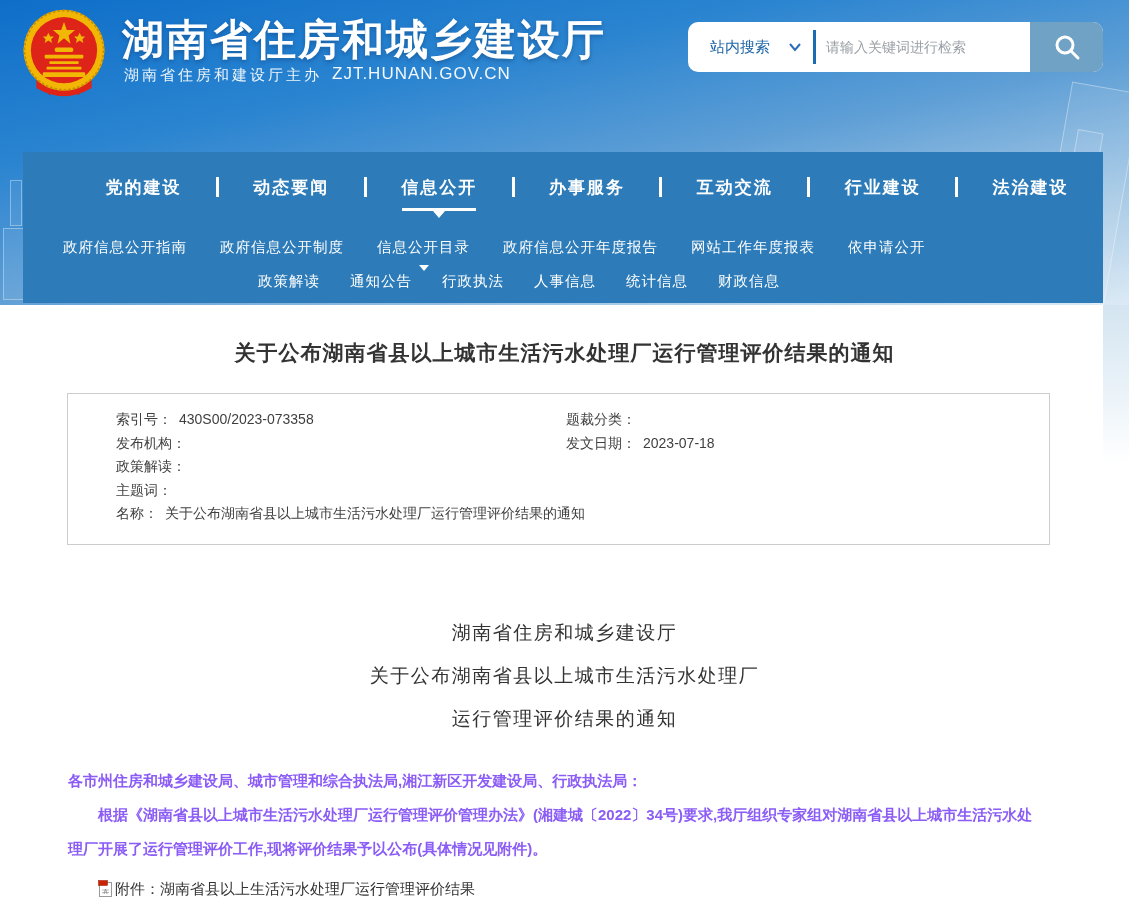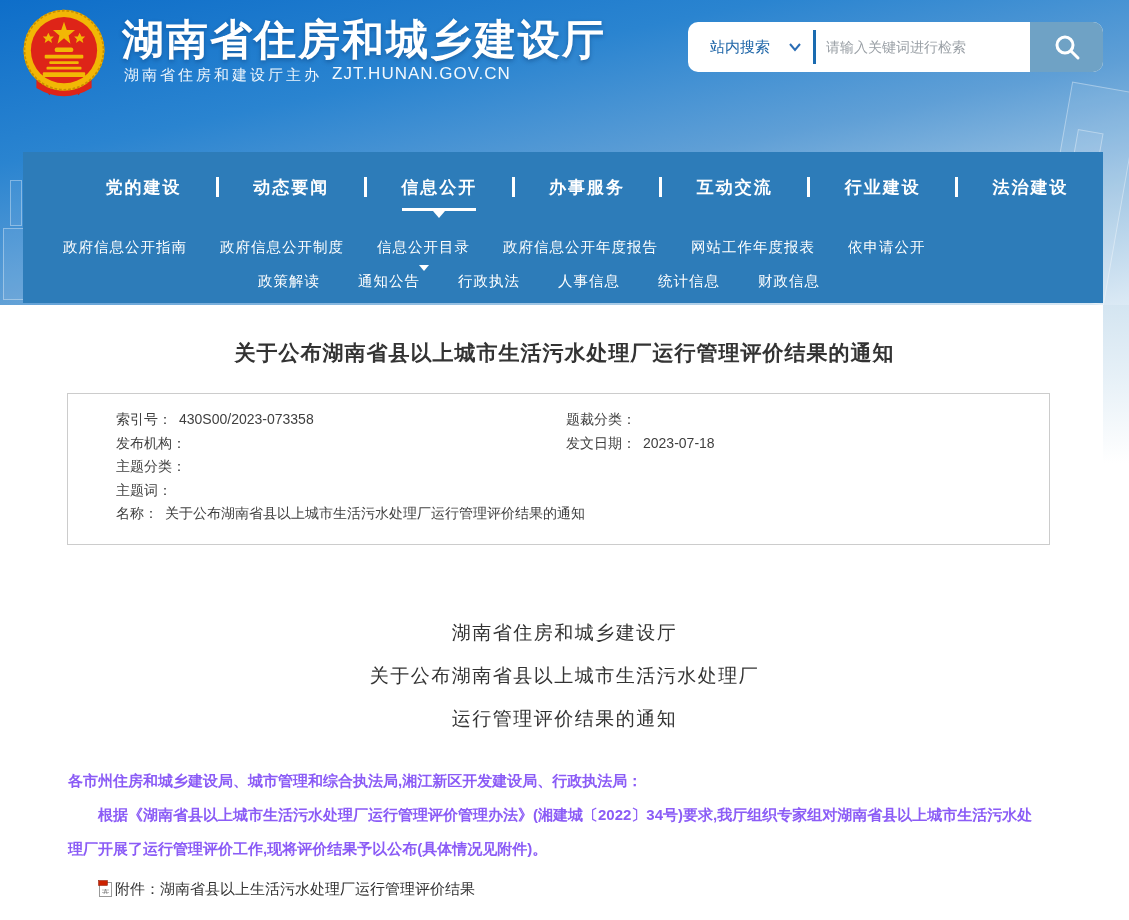--- a/index.html
+++ b/index.html
@@ -50,21 +50,21 @@
     position:relative; cursor:pointer; white-space:nowrap;
   }
   .nav-divider { width:3px; height:20px; background:#fff; flex:0 0 3px; }
   .nav-underline { position:absolute; left:50%; margin-left:-37px; bottom:-12px; width:74px; height:3px; background:#fff; }
   .nav-caret {
     position:absolute; left:50%; margin-left:-6px; bottom:-19px; width:0; height:0;
     border-left:6px solid transparent; border-right:6px solid transparent; border-top:7px solid #fff;
   }
   .sub-row { position:absolute; display:flex; color:#fff; }
   .sub-row1 { left:40px; top:86px; gap:33px; }
-  .sub-row2 { left:235px; top:120px; gap:38px; }
+  .sub-row2 { left:235px; top:120px; gap:30px; }
   .sub-item { color:#fff; font-size:14.5px; font-weight:500; letter-spacing:1px; cursor:pointer; position:relative; white-space:nowrap; text-decoration:none; }
   .sub-item.has-caret::after {
     content:""; position:absolute; left:50%; margin-left:-5px; bottom:-14px;
     border-left:5px solid transparent; border-right:5px solid transparent; border-top:6px solid #fff;
   }
 
   
   .content { position:absolute; top:305px; left:0; width:1129px; height:615px; background:#fff; }
   .side-band { position:absolute; right:0; top:0; width:26px; height:158px;
     background:linear-gradient(180deg,#d4e5f1 0%,#e6f0f7 45%,rgba(255,255,255,0) 100%); }
@@ -173,21 +173,21 @@
 
 <div class="content">
   <div class="side-band"></div>
 
   <h1 class="page-title">关于公布湖南省县以上城市生活污水处理厂运行管理评价结果的通知</h1>
 
   <div class="meta-box">
     <div class="meta-left" id="meta-left">
         <div class="meta-row"><span class="meta-label">索引号：</span><span class="meta-value">430S00/2023-073358</span></div>
         <div class="meta-row"><span class="meta-label">发布机构：</span><span class="meta-value"></span></div>
-        <div class="meta-row"><span class="meta-label">主题分类：</span><span class="meta-value"></span></div>
+        <div class="meta-row"><span class="meta-label">政策解读：</span><span class="meta-value"></span></div>
         <div class="meta-row"><span class="meta-label">主题词：</span><span class="meta-value"></span></div>
         <div class="meta-row"><span class="meta-label">名称：</span><span class="meta-value">关于公布湖南省县以上城市生活污水处理厂运行管理评价结果的通知</span></div>
       </div>
     <div class="meta-right" id="meta-right">
         <div class="meta-row"><span class="meta-label">题裁分类：</span><span class="meta-value"></span></div>
         <div class="meta-row"><span class="meta-label">发文日期：</span><span class="meta-value">2023-07-18</span></div>
       </div>
   </div>
 
   <div class="doc-title" id="doc-title">

